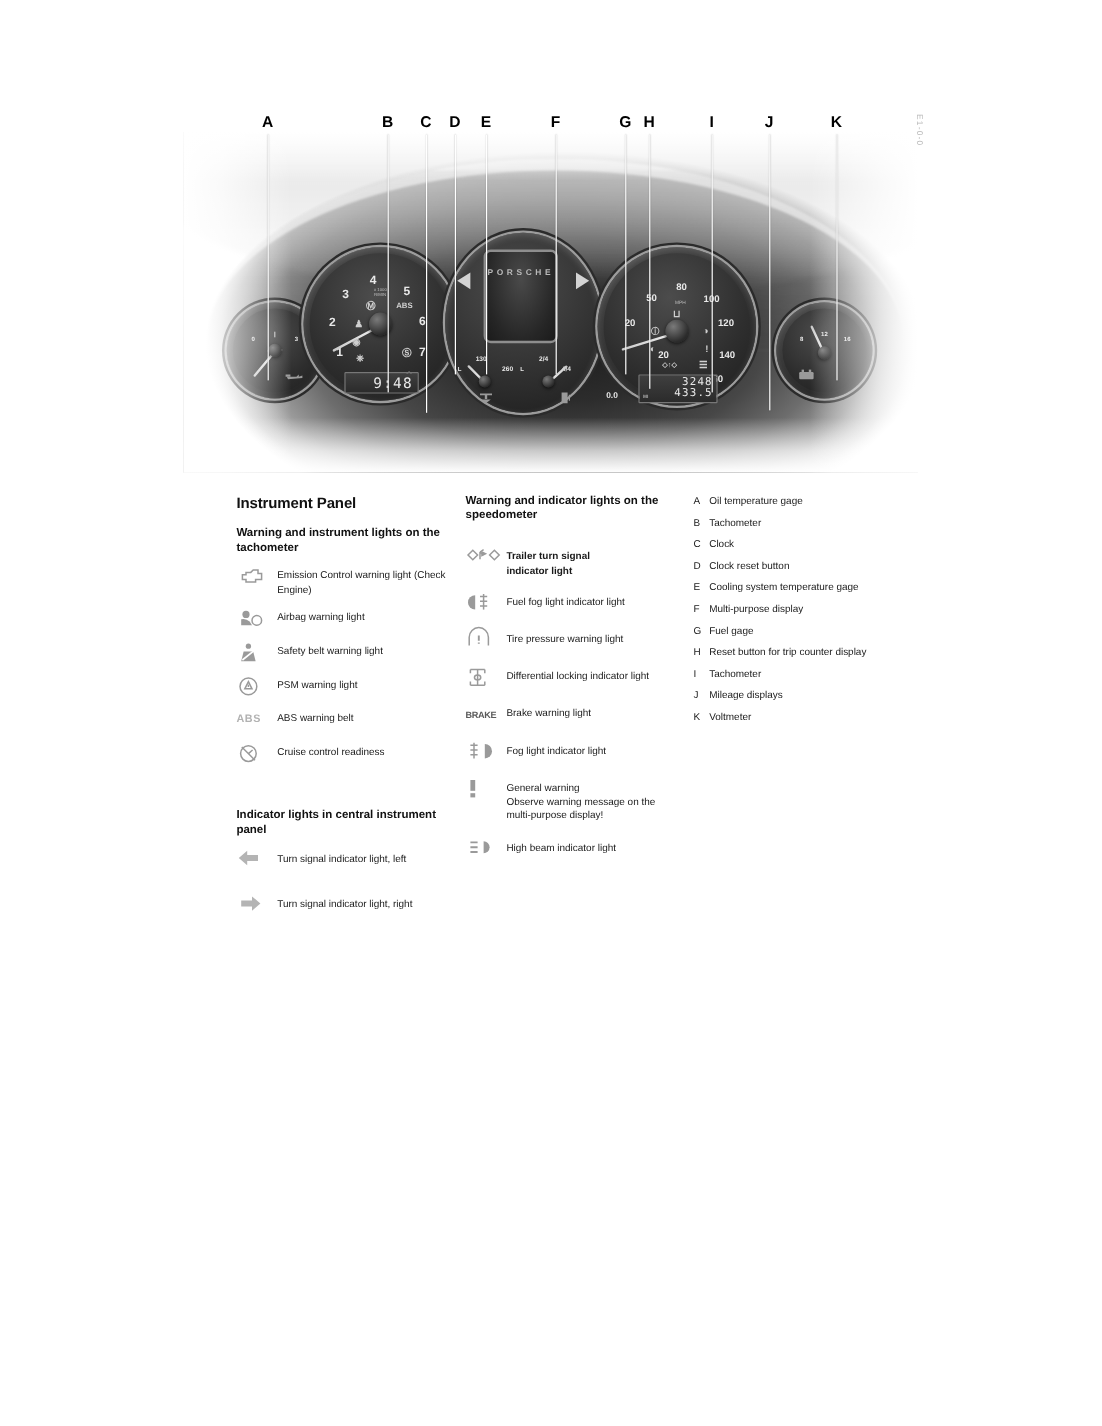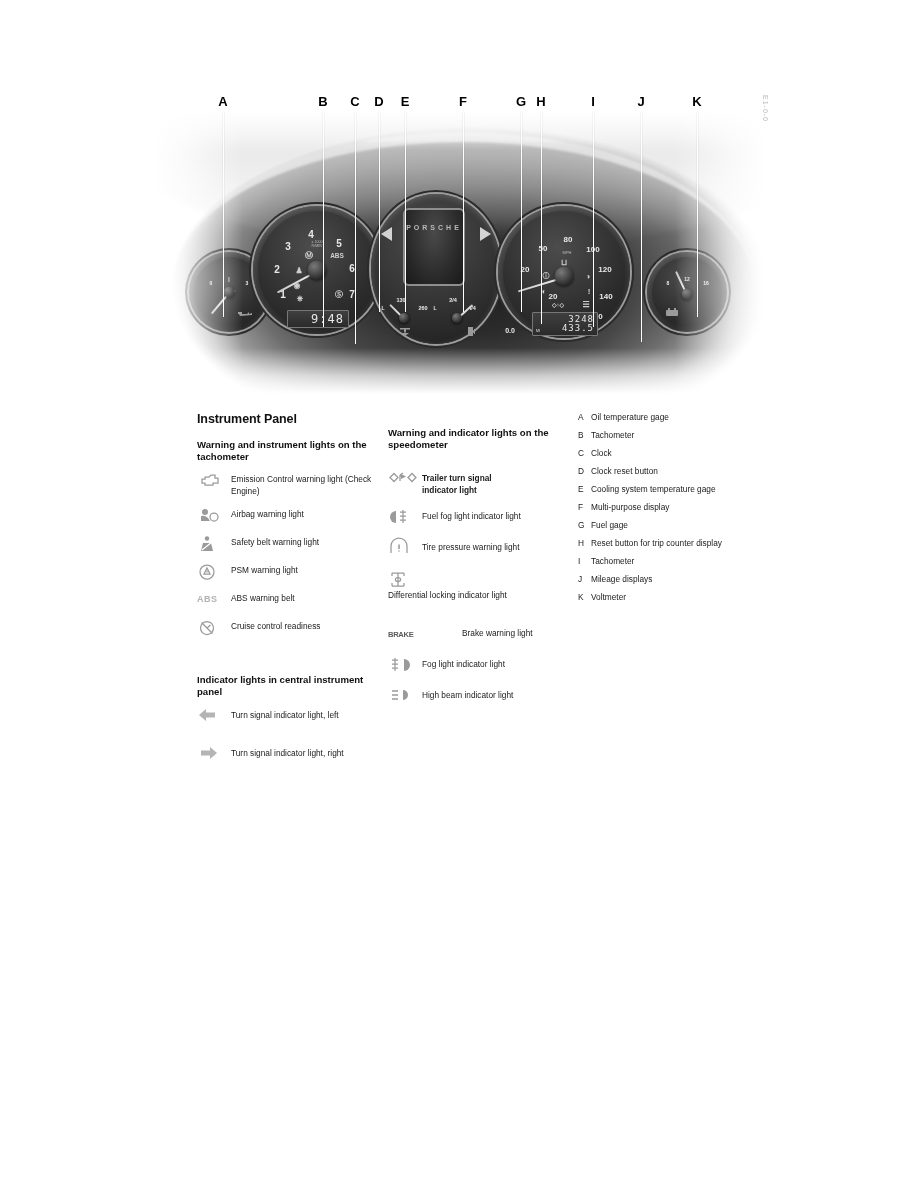--- a/index.html
+++ b/index.html
@@ -490,21 +490,21 @@
       <div class="ico">
         <svg class="gl" width="18" height="12" viewBox="0 0 18 12">
           <path class="fill2" d="M18 6 L11 0 L11 3.5 L2 3.5 L2 8.5 L11 8.5 L11 12 Z"></path>
         </svg>
       </div>
       <div class="txt">Turn signal indicator light, right</div>
     </div>
   </div>
 
   <div class="col" id="col2">
-    <h2 class="sub-title top" style="margin-bottom:22px;margin-top:15px;">Warning and indicator lights on the speedometer</h2>
+    <h2 class="sub-title top" style="margin-bottom:22px;">Warning and indicator lights on the speedometer</h2>
 
     <div class="item" style="margin-bottom:14px;">
       <div class="ico">
         <svg class="gl" width="26" height="11" viewBox="0 0 26 11">
           <path d="M0 5.5 L4 1.5 L8 5.5 L4 9.5 Z"></path>
           <path d="M10 9 L10 3 M10 3 L13 5.5 M10 3 L13 1"></path>
           <path class="fill" d="M11 2 l5 2.5 l-5 2.5 z"></path>
           <path d="M18 5.5 L22 1.5 L26 5.5 L22 9.5 Z"></path>
         </svg>
       </div>
@@ -526,49 +526,59 @@
     <div class="item" style="margin-bottom:14px;">
       <div class="ico">
         <svg class="gl" width="18" height="13" viewBox="0 0 18 13">
           <path d="M1 12 L1 5 A8 8 0 0 1 17 5 L17 12"></path>
           <path d="M9 3.5 L9 8 M9 9.5 L9 10.5" style="stroke-width:1.6"></path>
         </svg>
       </div>
       <div class="txt">Tire pressure warning light</div>
     </div>
 
-    <div class="item" style="margin-bottom:25px;flex-direction:column;">
+    <div class="item" style="margin-bottom:14px;">
       <div class="ico">
         <svg class="gl" width="16" height="15" viewBox="0 0 16 15">
           <path d="M2 1 L14 1 M2 14 L14 14 M8 1 L8 14"></path>
           <path d="M2 1 L2 4 M14 1 L14 4 M2 11 L2 14 M14 11 L14 14"></path>
           <ellipse cx="8" cy="7.5" rx="2.6" ry="2"></ellipse>
         </svg>
       </div>
       <div class="txt">Differential locking indicator light</div>
     </div>
 
-    <div class="item" style="margin-bottom:14px;gap:40px;">
+    <div class="item" style="margin-bottom:14px;">
       <div class="ico">
         <span class="brake-text">BRAKE</span>
       </div>
       <div class="txt">Brake warning light</div>
     </div>
 
     <div class="item" style="margin-bottom:14px;">
       <div class="ico">
         <svg class="gl" width="20" height="14" viewBox="0 0 20 14">
           <path d="M14 1 A6 6 0 0 1 14 13 Z" class="fill"></path>
           <path d="M2 2 L8 2 M2 6 L8 6 M2 10 L8 10"></path>
           <path d="M5 0 L5 13"></path>
         </svg>
       </div>
       <div class="txt">Fog light indicator light</div>
     </div>
 
+    <div class="item" style="margin-bottom:14px;">
+      <div class="ico">
+        <svg class="gl" width="8" height="15" viewBox="0 0 8 15">
+          <rect class="fill" x="2" y="0" width="4" height="9"></rect>
+          <rect class="fill" x="2" y="11" width="4" height="3.5"></rect>
+        </svg>
+      </div>
+      <div class="txt" style="white-space:pre-line;">General warning
+Observe warning message on the multi-purpose display!</div>
+    </div>
 
     <div class="item">
       <div class="ico">
         <svg class="gl" width="20" height="12" viewBox="0 0 20 12">
           <path d="M13 1 A5 5 0 0 1 13 11 Z" class="fill"></path>
           <path d="M2 2 L8 2 M2 6 L8 6 M2 10 L8 10" style="stroke-width:1.6"></path>
         </svg>
       </div>
       <div class="txt">High beam indicator light</div>
     </div>

